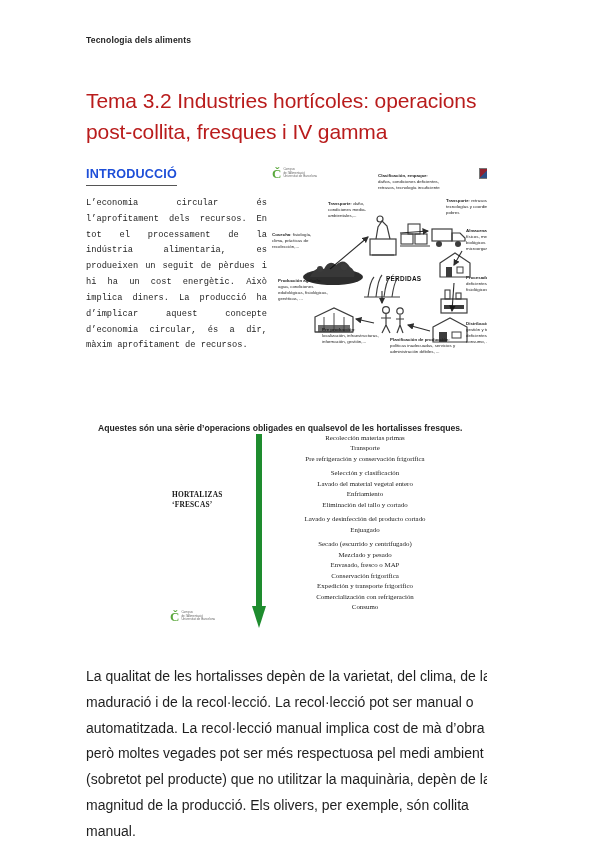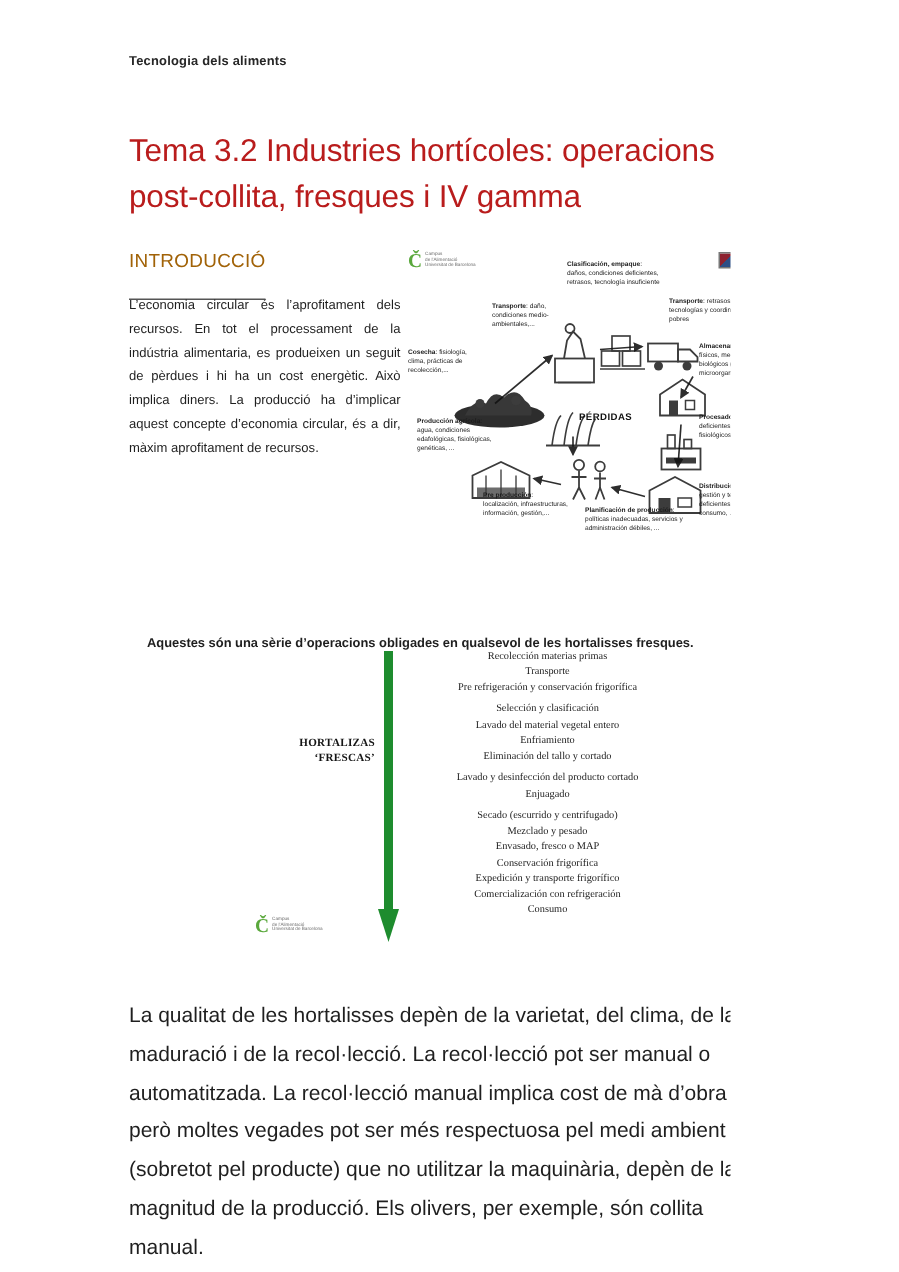--- a/index.html
+++ b/index.html
@@ -40,40 +40,41 @@
     font-weight: 400;
     line-height: 1.47;
     color: #b91c1c;
     letter-spacing: -0.1px;
   }
 
   
   .sec-head {
     position: absolute;
     font-size: 12.6px;
-    font-weight: 400;
-    color: #a16207;
+    font-weight: 700;
+    color: #1d4ed8;
     letter-spacing: 0.2px;
     border-bottom: 1px solid #555;
-    padding-bottom: 18px;
+    padding-bottom: 4px;
     display: inline-block;
   }
   #sec-intro { left: 86px; top: 167px; }
   #sec-hort  { left: 86px; top: 394px; }
 
   
   .intro-par {
     position: absolute;
     left: 86px;
     top: 196px;
     width: 181px;
     font-size: 8.7px;
     line-height: 1.82;
     text-align: justify;
     color: #1f1f1f;
+    font-family: Liberation Mono, monospace;
   }
 
   
   .fig-circ {
     position: absolute;
     left: 270px;
     top: 165px;
     width: 252px;
     height: 215px;
     background: #ffffff;
@@ -172,21 +173,21 @@
     left: 160px;
     top: 434px;
     width: 300px;
     height: 212px;
   }
   .flow-title {
     position: absolute;
     left: 12px;
     top: 56px;
     width: 78px;
-    text-align: right;
+    text-align: left;
     font-family: "Liberation Serif", serif;
     font-size: 7.4px;
     font-weight: bold;
     line-height: 1.35;
     color: #151515;
     letter-spacing: 0.2px;
   }
   .flow-arrow {
     position: absolute;
     left: 92px;

